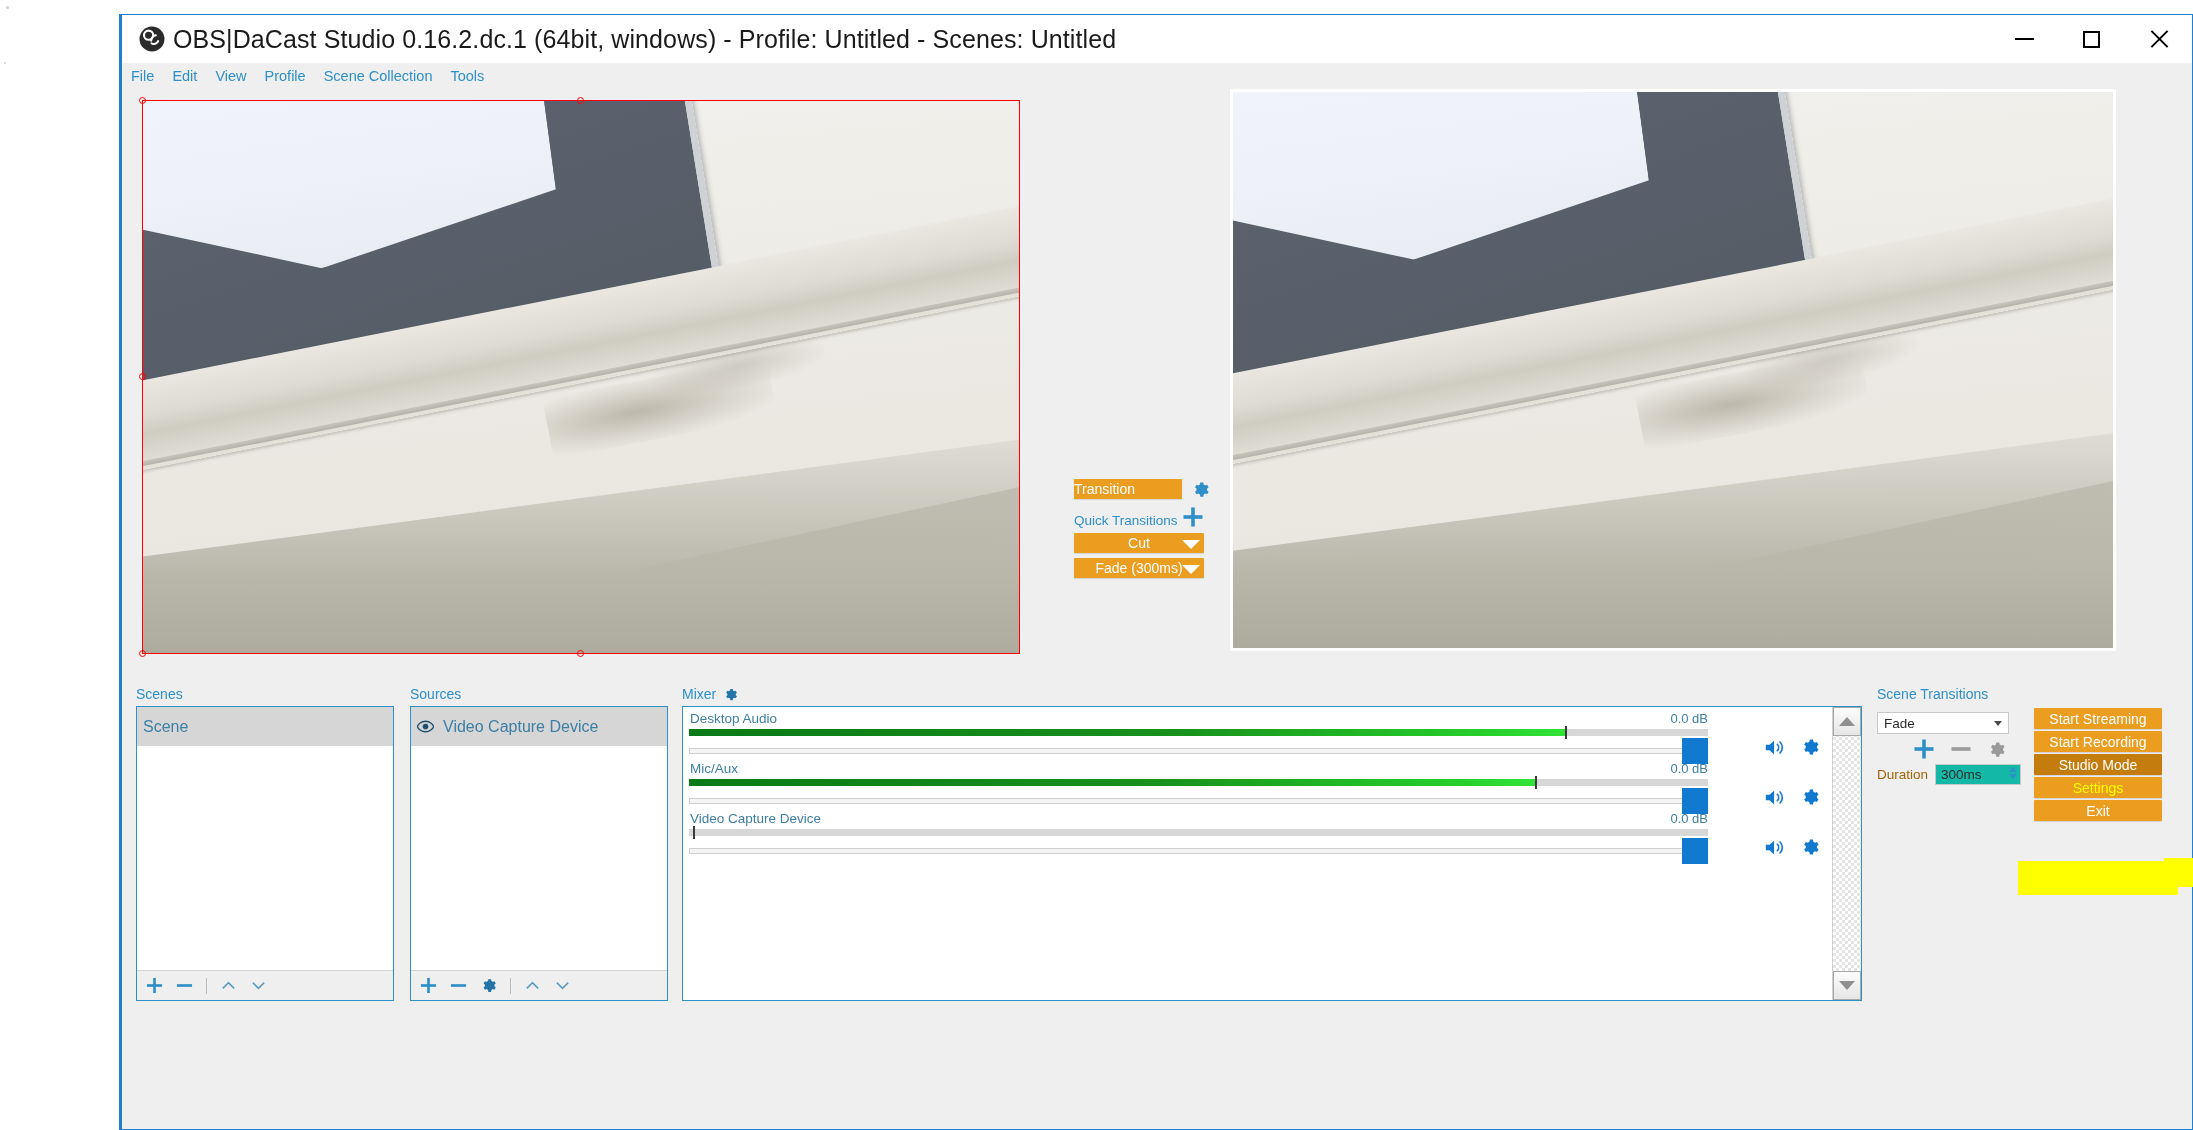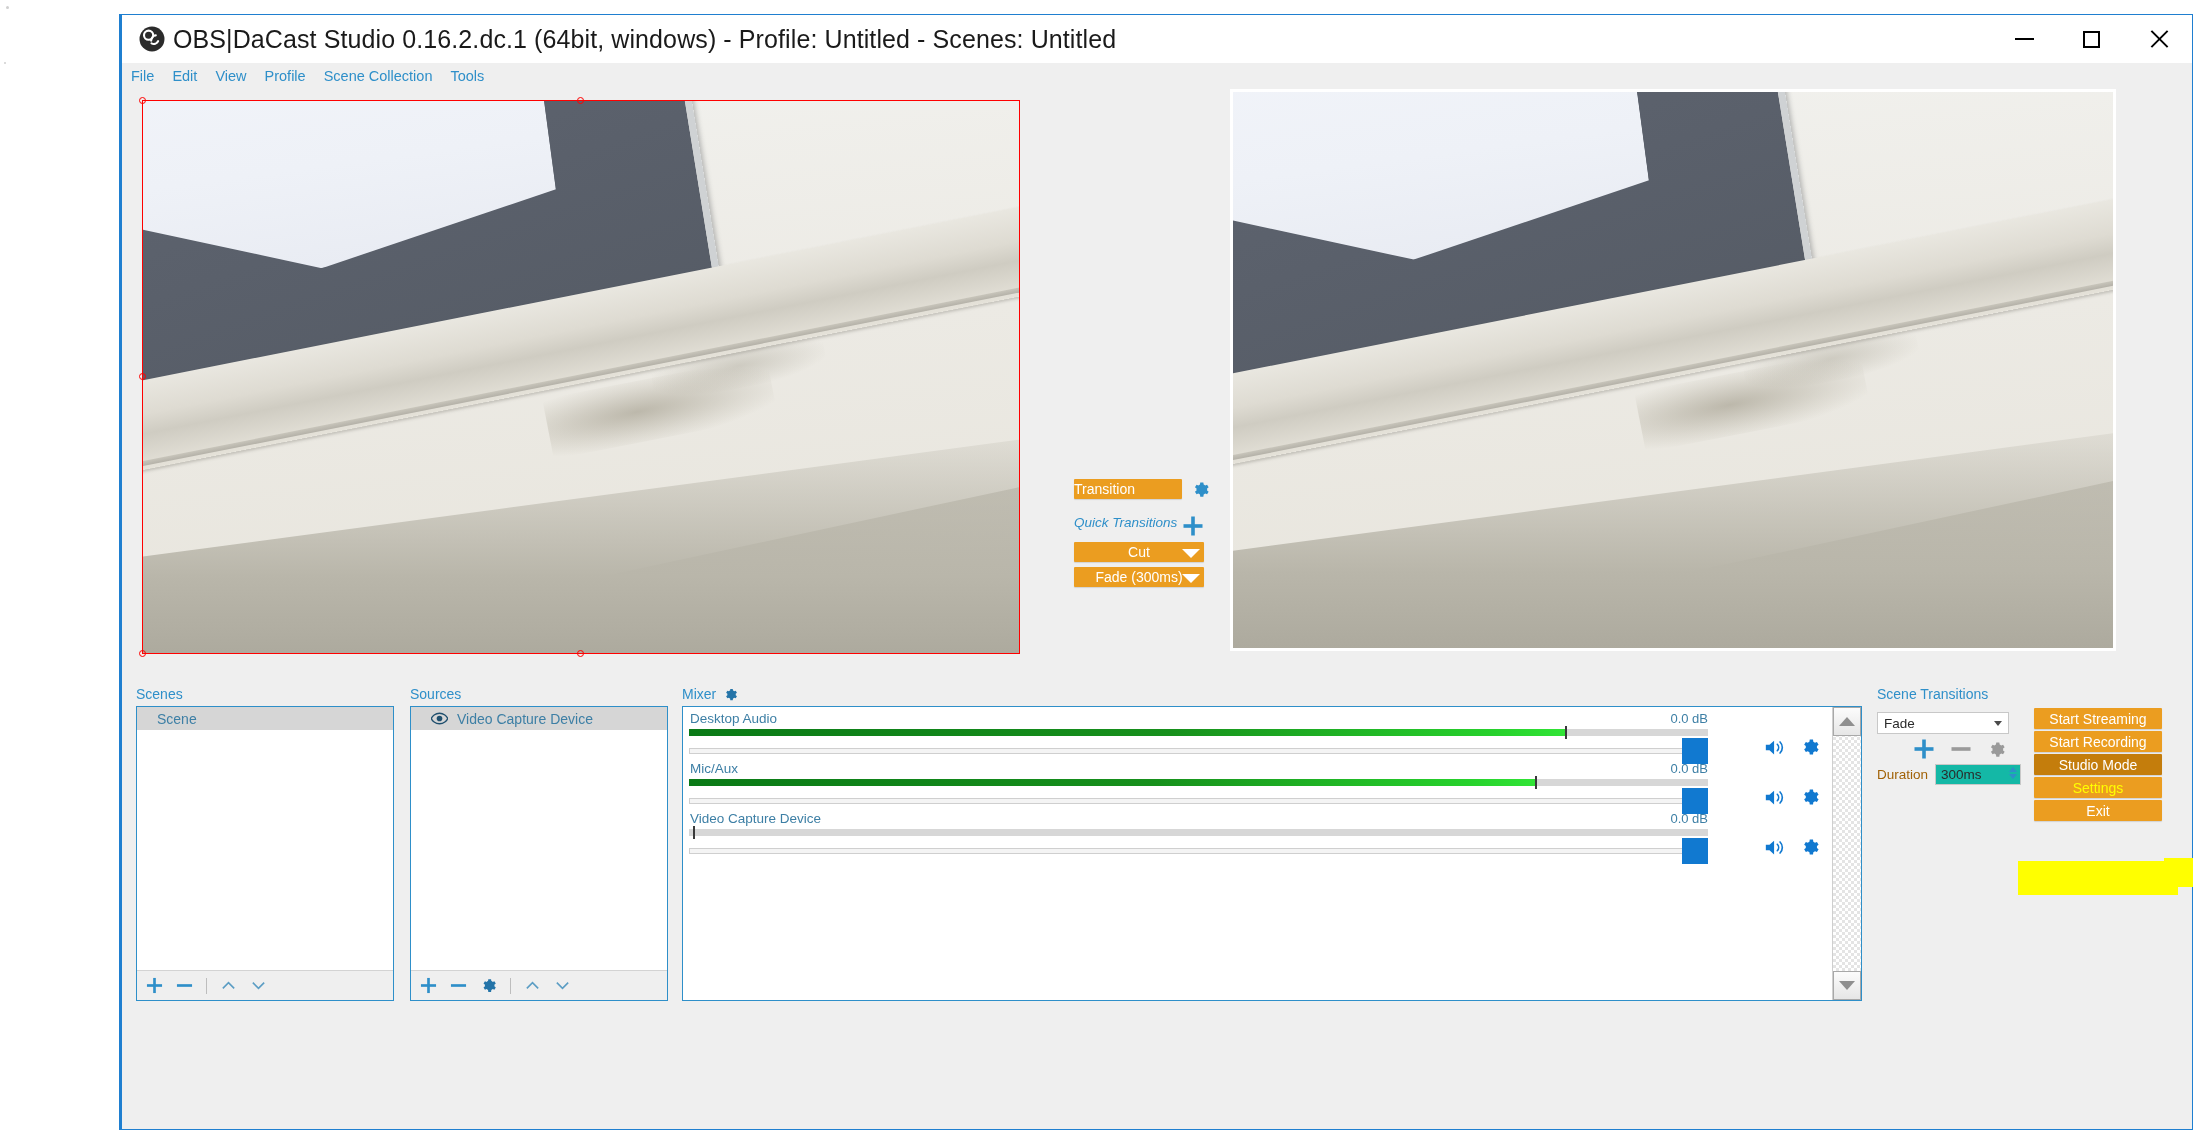--- a/index.html
+++ b/index.html
@@ -187,22 +187,22 @@
   .orange-btn {
     background: #eb9d20; color: #ffffff;
     border: none; border-radius: 1px;
     font-size: 14px; font-family: "Liberation Sans", sans-serif;
     text-align: left; cursor: default;
     box-shadow: 0 1px 1px rgba(0,0,0,.12);
   }
   #btn-transition { width: 108px; height: 20px; display:block; }
   #transition-row { display: flex; align-items: center; gap: 9px; }
   #quick-row {
-    display: flex; align-items: flex-start; justify-content: space-between;
-    width: 130px; margin-top: 16px; font-style: italic;
+    display: flex; align-items: flex-end; justify-content: space-between;
+    width: 130px; margin-top: 7px;
   }
   #quick-label { font-size: 13.5px; color: #2e8fc9; }
   .qt-btn {
     width: 130px; height: 20px; margin-top: 5px;
     position: relative; display: flex; align-items: center; justify-content: center;
   }
   .qt-arrow {
     position: absolute; right: 4px; top: 50%; margin-top: -3px;
     width: 0; height: 0;
     border-left: 9px solid transparent; border-right: 9px solid transparent;
@@ -221,22 +221,22 @@
     position: absolute; top: 5px;
   }
   .panel {
     position: absolute; top: 25px;
     background: #ffffff;
     border: 1px solid #2e8fc9;
     display: flex; flex-direction: column;
   }
   .list-area { flex: 1 1 auto; overflow: hidden; background:#fff; }
   .list-row {
-    height: 23px; display: flex; align-items: center;
-    font-size: 14px; color: #3d7fa5; padding-left: 20px; gap: 9px;
+    height: 39px; display: flex; align-items: center;
+    font-size: 16px; color: #3d7fa5; padding-left: 6px; gap: 9px;
   }
   .list-row.selected { background: #d6d6d6; }
   .toolbar-row {
     height: 30px; flex: 0 0 30px;
     border-top: 1px solid #d3d3d3;
     background: #efefef;
     display: flex; align-items: center; gap: 13px; padding-left: 9px;
   }
   .tb-icon { cursor: default; display: flex; align-items: center; justify-content: center; }
   .tb-sep { width: 1px; height: 16px; background: #bdbdbd; }

